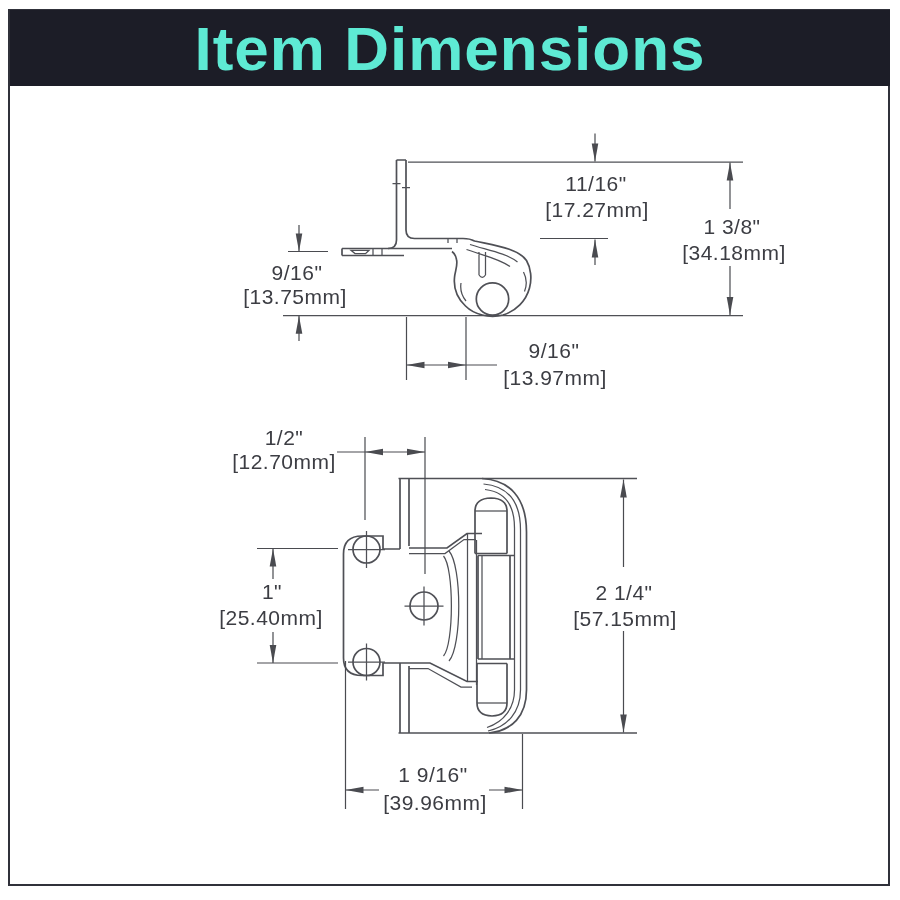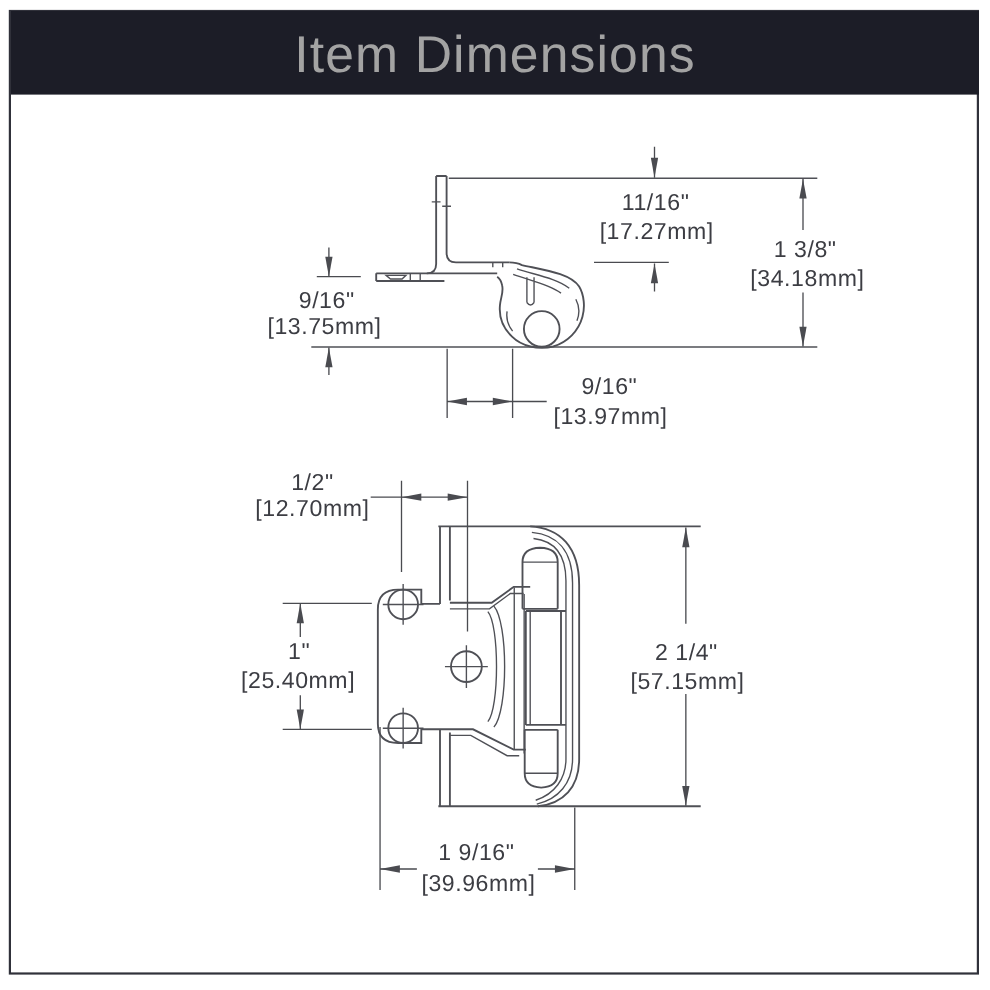--- a/index.html
+++ b/index.html
@@ -2,21 +2,21 @@
 <html><head>
 <meta charset="utf-8">
 <style>
   html,body{margin:0;padding:0;background:#ffffff;}
   .page{position:relative;width:900px;height:900px;background:#ffffff;overflow:hidden;
         font-family:"Liberation Sans",sans-serif;}
   .frame{position:absolute;left:8px;top:9px;width:882px;height:877px;
          border:2px solid #30313a;box-sizing:border-box;background:#ffffff;}
   .titlebar{position:absolute;left:10px;top:10px;width:880px;height:76px;background:#1c1d27;
             display:flex;align-items:center;justify-content:center;}
-  .titlebar span{color:#a3a3a3;font-size:47px;font-weight:400;letter-spacing:1px;}
+  .titlebar span{color:#5eead4;font-size:62px;font-weight:700;letter-spacing:1px;}
   svg.drawing{position:absolute;left:0;top:0;}
   .part{fill:none;stroke:#4f5056;stroke-width:1.7;}
   .thin{fill:none;stroke:#4f5056;stroke-width:1.25;}
   .dim{fill:none;stroke:#4a4b50;stroke-width:1.2;}
   .ah{fill:#4a4b50;stroke:none;}
   text.dt{fill:#3c3d43;font-size:21px;font-family:"Liberation Sans",sans-serif;
           text-anchor:middle;letter-spacing:0.5px;}
 </style>
 </head>
 <body>

